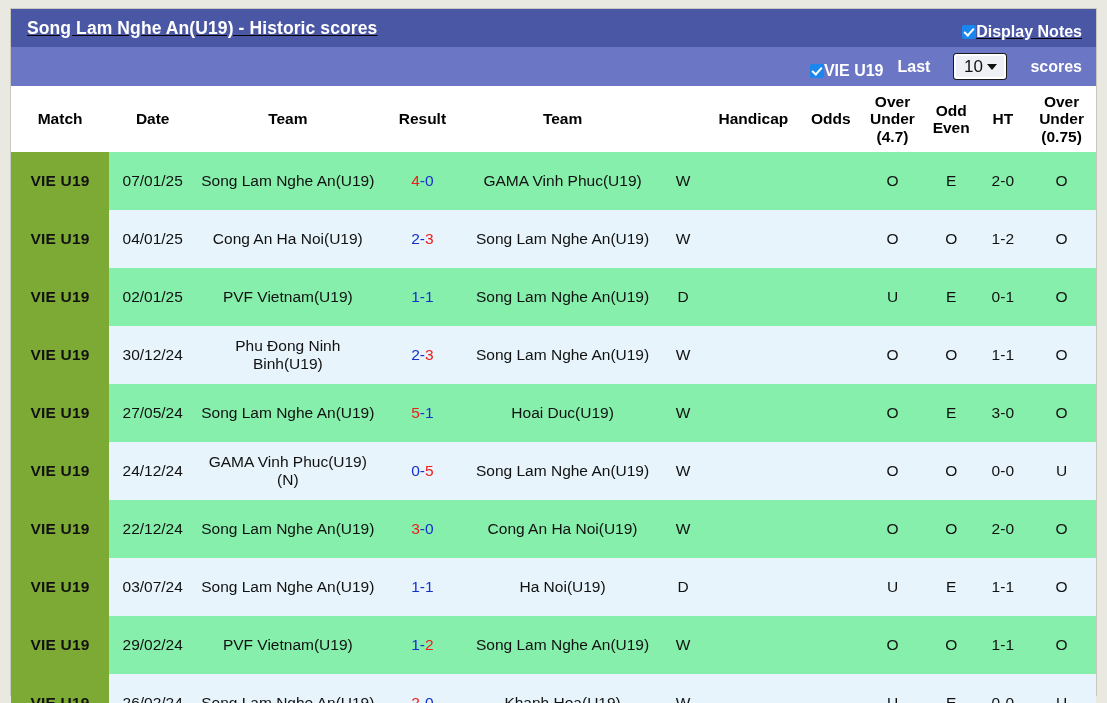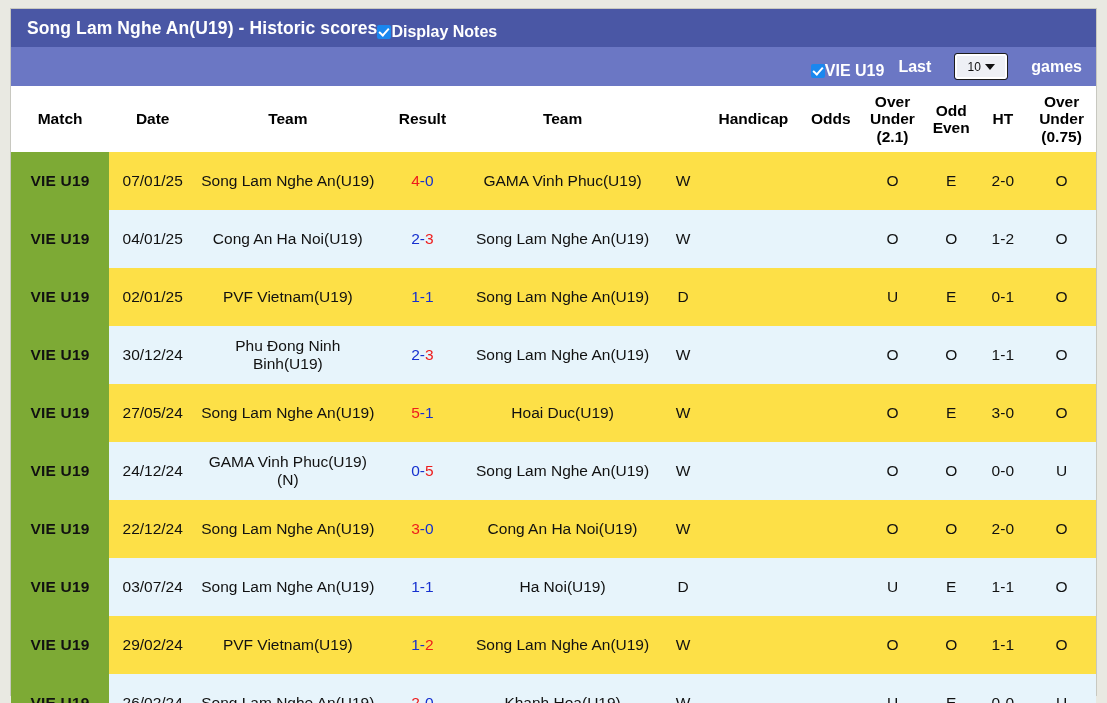--- a/index.html
+++ b/index.html
@@ -24,24 +24,25 @@
     box-sizing: border-box;
     display: flex;
     flex-direction: column;
   }
   
   .titlebar {
     height: 38px;
     background: #4a57a5;
     display: flex;
     align-items: center;
-    justify-content: flex-start;
+    justify-content: space-between;
     padding: 0 14px 0 16px;
     box-sizing: border-box;
     flex: 0 0 auto;
+    text-decoration: underline;
   }
   .titlebar .title {
     color: #ffffff;
     font-size: 17.5px;
     font-weight: bold;
     letter-spacing: .1px;
     white-space: nowrap;
   }
   .cbgroup {
     display: flex;
@@ -105,21 +106,21 @@
     min-width: 52px;
     display: flex;
     align-items: center;
     justify-content: center;
     gap: 4px;
     padding: 0 5px;
     box-sizing: border-box;
     cursor: pointer;
   }
   .selectbox .selval {
-    font-size: 12px;
+    font-size: 17px;
     color: #111;
     font-family: "Liberation Sans", sans-serif;
   }
   .caret {
     width: 0;
     height: 0;
     border-left: 5px solid transparent;
     border-right: 5px solid transparent;
     border-top: 6px solid #111;
   }
@@ -142,21 +143,21 @@
   }
   table.scores td {
     font-size: 15.5px;
     color: #111;
     padding: 5px 3px;
     text-align: center;
     vertical-align: middle;
     line-height: 1.15;
     height: 48px;
   }
-  tr.row-a td { background: #fde047; }
+  tr.row-a td { background: #86efac; }
   tr.row-b td { background: #e7f4fb; }
   td.league {
     background: #7daa35 !important;
     color: #ffffff;
     font-weight: bold;
     font-size: 15.5px;
     letter-spacing: .2px;
   }
   td.date { font-size: 15px; color: #1a1a1a; }
   td.team { padding-left: 4px; padding-right: 4px; margin-left: 48px; }
@@ -198,21 +199,21 @@
     <div class="cbgroup">
       <span class="checkbox"></span>
       <span class="cblabel">VIE U19</span>
     </div>
     <div class="lastgames">
       <span class="txt">Last</span>
       <span class="selectbox">
         <span class="selval">10</span>
         <span class="caret"></span>
       </span>
-      <span class="txt">games</span>
+      <span class="txt">scores</span>
     </div>
   </div>
 
   <table class="scores">
     <colgroup>
       <col class="c-league">
         <col class="c-date">
         <col class="c-team1">
         <col class="c-result">
       <col class="c-team2">
@@ -230,21 +231,21 @@
         <th>Date</th>
         <th>Team</th>
         <th>Result</th>
         <th>Team</th>
         <th></th>
         <th>Handicap</th>
         <th>Odds</th>
         <th>
           <span>Over</span><br>
           <span>Under</span><br>
-          <span>(2.1)</span>
+          <span>(4.7)</span>
         </th>
         <th>
           <span>Odd</span><br>
           <span>Even</span>
         </th>
         <th>HT</th>
         <th>
           <span>Over</span><br>
           <span>Under</span><br>
           <span>(0.75)</span>

